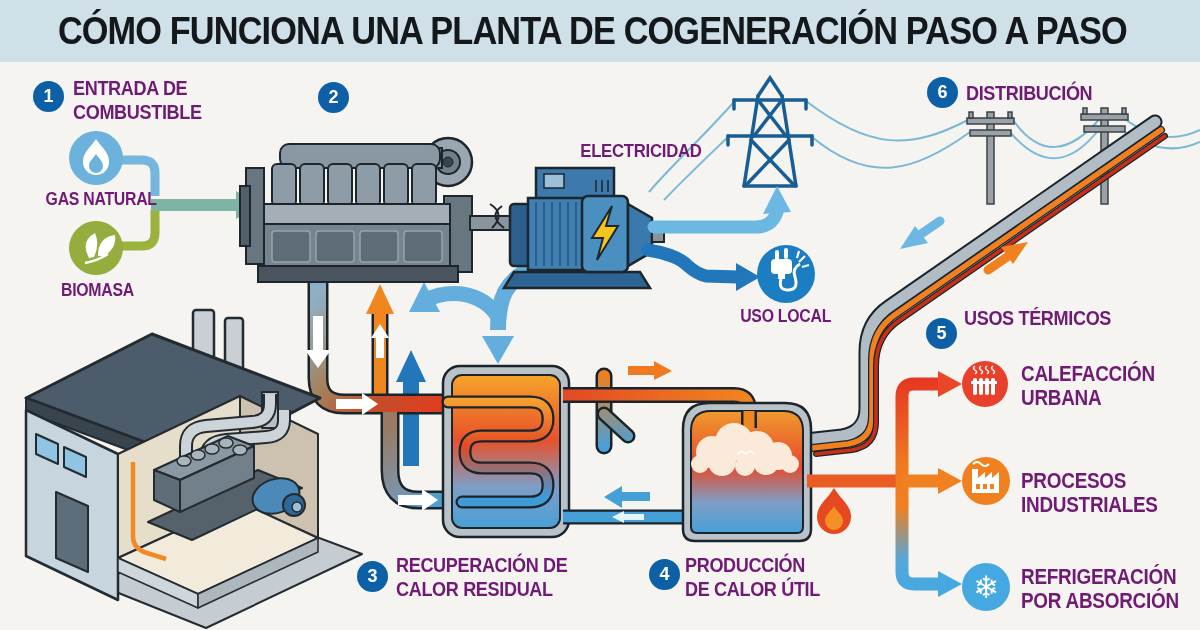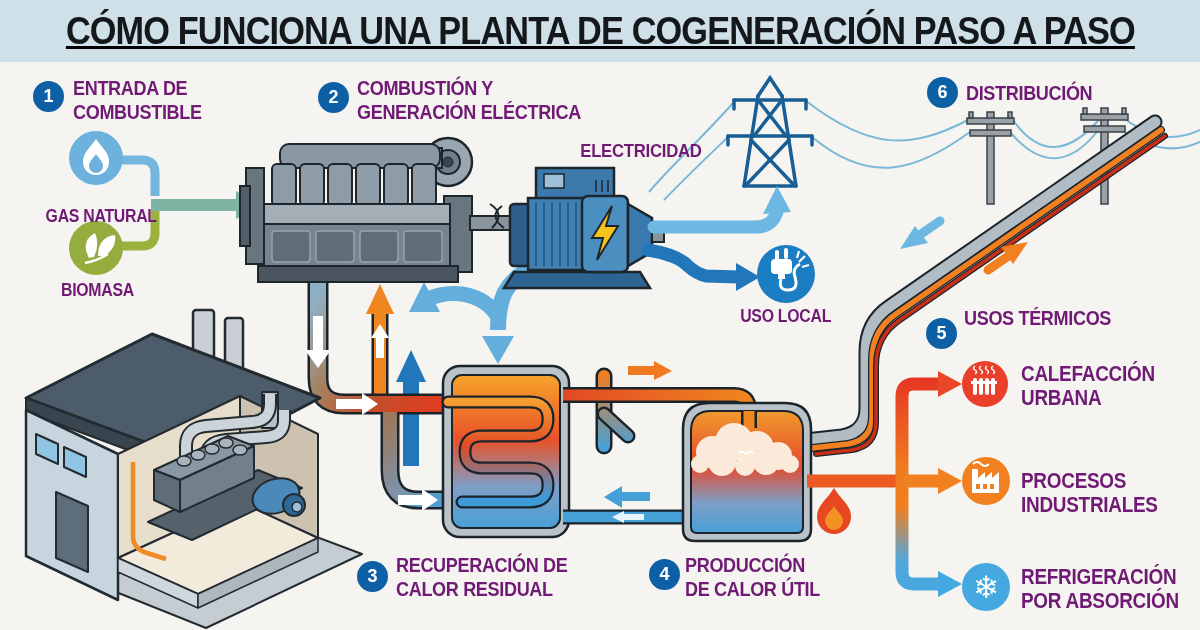--- a/index.html
+++ b/index.html
@@ -1,19 +1,19 @@
 <!DOCTYPE html>
 <html><head>
 <meta charset="utf-8">
 <style>
   html,body{margin:0;padding:0;}
   body{font-family:"Liberation Sans",sans-serif;}
   #stage{position:relative;width:1200px;height:630px;background:#f5f4f0;overflow:hidden;}
   #titlebar{position:absolute;left:0;top:0;width:1200px;height:62px;background:#cfe0e9;
-    display:flex;align-items:center;justify-content:center;text-decoration:underline;}
+    display:flex;align-items:center;justify-content:flex-end;}
   #titlebar .t{font-size:39px;font-weight:bold;color:#15181b;letter-spacing:-1px;
     transform:scaleX(.88);transform-origin:center center;white-space:nowrap;}
   .lab{position:absolute;color:#701a75;font-weight:bold;white-space:nowrap;}
   .cond{display:inline-block;transform:scaleX(.86);transform-origin:left top;}
   .condc{display:inline-block;transform:scaleX(.88);transform-origin:center top;}
   .step{font-size:21px;line-height:1.12;letter-spacing:-.4px;}
   .mini{font-size:18px;letter-spacing:-.3px;text-align:center;}
   .use{font-size:22px;line-height:1.08;letter-spacing:-.3px;}
   .badge{position:absolute;width:31px;height:31px;border-radius:50%;background:#0d5fa6;
     color:#fff;display:flex;align-items:center;justify-content:center;
@@ -367,24 +367,20 @@
     </g>
   </svg>
 
   <div class="badge" style="left:33px;top:81px;">1</div>
   <div class="lab step" style="left:73px;top:76px;">
     <span class="cond"><span>ENTRADA DE</span><br>
     <span>COMBUSTIBLE</span></span>
   </div>
 
   <div class="badge" style="left:318px;top:82px;">2</div>
-  <div class="lab step" style="left:357px;top:76px;">
-    <span class="cond"><span>COMBUSTIÓN Y</span><br>
-    <span>GENERACIÓN ELÉCTRICA</span></span>
-  </div>
 
   <div class="badge" style="left:357px;top:561px;">3</div>
   <div class="lab step" style="left:396px;top:553px;">
     <span class="cond"><span>RECUPERACIÓN DE</span><br>
     <span>CALOR RESIDUAL</span></span>
   </div>
 
   <div class="badge" style="left:649px;top:559px;">4</div>
   <div class="lab step" style="left:685px;top:553px;">
     <span class="cond"><span>PRODUCCIÓN</span><br>
@@ -394,21 +390,21 @@
   <div class="badge" style="left:926px;top:318px;">5</div>
   <div class="lab step" style="left:964px;top:306px;">
     <span class="cond">USOS TÉRMICOS</span>
   </div>
 
   <div class="badge" style="left:927px;top:77px;">6</div>
   <div class="lab step" style="left:966px;top:81px;">
     <span class="cond">DISTRIBUCIÓN</span>
   </div>
 
-  <div class="lab mini ctr" style="left:38px;top:206px;width:118px;">
+  <div class="lab mini ctr" style="left:38px;top:189px;width:118px;">
     <span class="condc">GAS NATURAL</span>
   </div>
   <div class="lab mini ctr" style="left:38px;top:280px;width:118px;">
     <span class="condc">BIOMASA</span>
   </div>
   <div class="lab mini ctr" style="left:562px;top:140px;width:158px;font-size:19px;">
     <span class="condc">ELECTRICIDAD</span>
   </div>
   <div class="lab mini ctr" style="left:727px;top:306px;width:118px;">
     <span class="condc">USO LOCAL</span>

